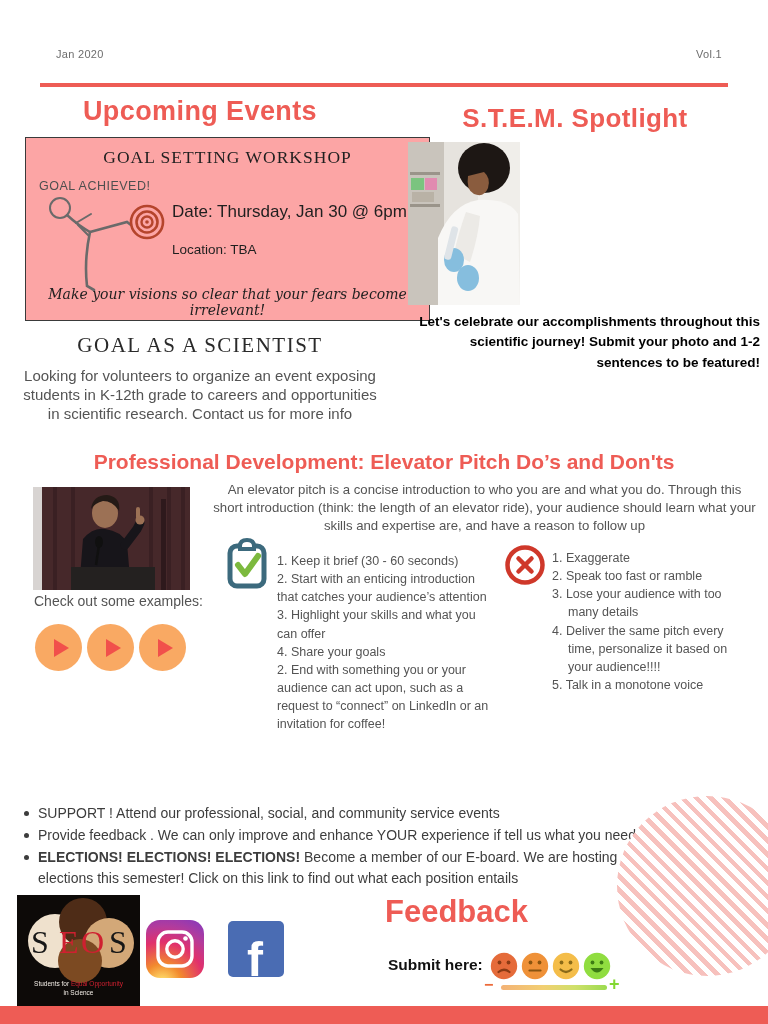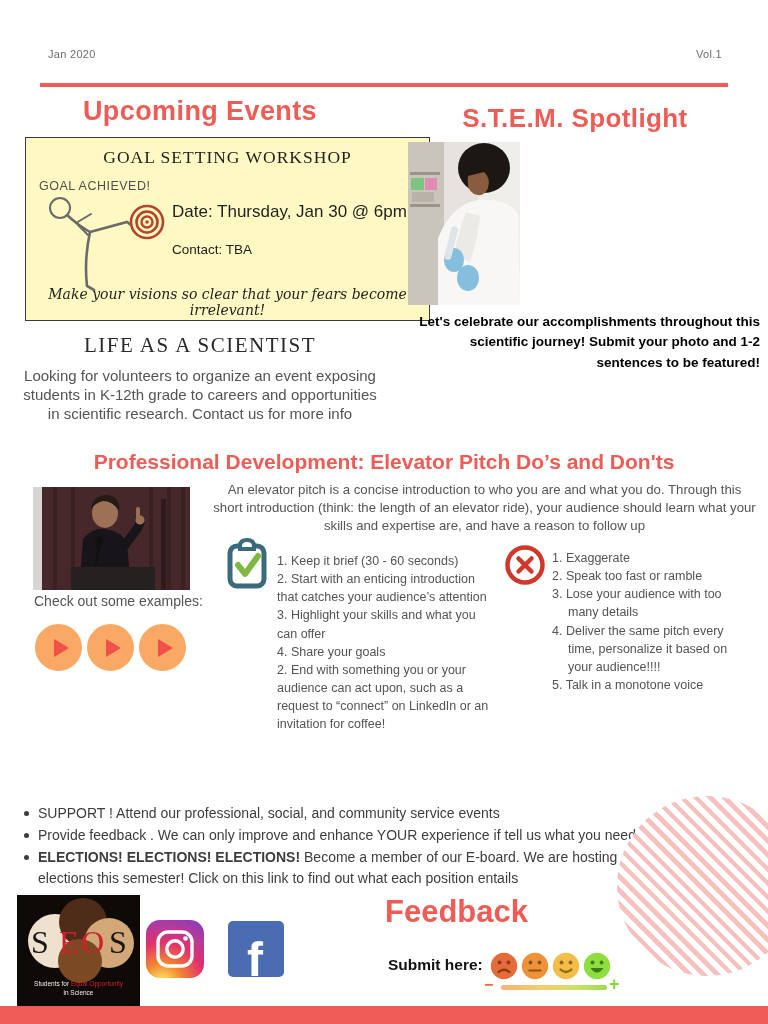--- a/index.html
+++ b/index.html
@@ -1,27 +1,27 @@
 <!DOCTYPE html>
 <html><head>
 <meta charset="utf-8">
 <style>
   * { box-sizing: border-box; margin: 0; padding: 0; }
   body { margin: 0; background: #ffffff; font-family: "Liberation Sans", sans-serif; }
   .page { position: relative; width: 768px; height: 1024px; background: #fff; overflow: hidden; margin: 0 auto; }
 
   .small-meta { position: absolute; font-size: 11px; color: #6d6d6d; letter-spacing: .3px; }
-  .meta-date { left: 48px; top: 48px; text-align: center; }
+  .meta-date { left: 56px; top: 48px; text-align: center; }
   .meta-vol { right: 46px; top: 48px; }
   .top-rule { position: absolute; left: 40px; top: 83px; width: 688px; height: 4px; background: #ee5c55; }
   .section-title { position: absolute; font-weight: 800; color: #ee5c55; letter-spacing: .4px; }
   .upcoming-title { left: 40px; top: 96px; width: 320px; text-align: center; font-size: 27px; }
   .stem-title { left: 410px; top: 103px; width: 330px; text-align: center; font-size: 26px; }
 
-  .workshop-box { position: absolute; left: 25px; top: 137px; width: 405px; height: 184px; border: 1.5px solid #3a3a3a; background: #fef9c3; }
+  .workshop-box { position: absolute; left: 25px; top: 137px; width: 405px; height: 184px; border: 1.5px solid #3a3a3a; background: #fca5a5; }
   .ws-title { position: absolute; top: 9px; left: 0; width: 100%; text-align: center; font-family: "Liberation Serif", serif; font-size: 17.5px; letter-spacing: 1px; color: #1f1f1f; }
   .goal-achieved { position: absolute; left: 13px; top: 41px; font-size: 12.5px; color: #4f4f4f; letter-spacing: .5px; }
   .ws-figure { position: absolute; left: 8px; top: 56px; }
   .ws-date { position: absolute; left: 146px; top: 64px; font-size: 17px; color: #1f1f1f; }
   .ws-loc { position: absolute; left: 146px; top: 104px; font-size: 13.5px; color: #1f1f1f; }
   .ws-quote { position: absolute; left: 0; top: 148px; width: 100%; text-align: center; font-family: "DejaVu Serif", serif; font-style: italic; font-size: 14px; color: #1f1f1f; }
 
   .life-title { position: absolute; left: 20px; top: 333px; width: 360px; text-align: center; font-family: "Liberation Serif", serif; font-size: 21px; letter-spacing: 1.5px; color: #2a2a2a; }
   .life-body { position: absolute; left: 22px; top: 366px; width: 356px; text-align: center; font-size: 15px; color: #545454; line-height: 1.27; }
 
@@ -94,25 +94,25 @@
       <path d="M33,21 Q45,32 56,38" fill="none" stroke="#6a6a6a" stroke-width="2.4" stroke-linecap="round"></path>
       <path d="M42,29 L57,20 M44,31 L55,42" fill="none" stroke="#6a6a6a" stroke-width="2" stroke-linecap="round"></path>
       <path d="M56,38 L93,28 L97,31" fill="none" stroke="#6a6a6a" stroke-width="2.6" stroke-linecap="round"></path>
       <path d="M56,38 Q50,66 53,92 L60,96" fill="none" stroke="#6a6a6a" stroke-width="2.6" stroke-linecap="round"></path>
       <circle cx="113" cy="28" r="16" fill="none" stroke="#b5442c" stroke-width="2.6"></circle>
       <circle cx="113" cy="28" r="10.5" fill="none" stroke="#b5442c" stroke-width="2.6"></circle>
       <circle cx="113" cy="28" r="5.5" fill="none" stroke="#b5442c" stroke-width="2.4"></circle>
       <circle cx="113" cy="28" r="1.8" fill="#b5442c"></circle>
     </svg>
     <div class="ws-date">Date: Thursday, Jan 30 @ 6pm</div>
-    <div class="ws-loc">Contact: TBA</div>
+    <div class="ws-loc">Location: TBA</div>
     <div class="ws-quote">Make your visions so clear that your fears become irrelevant!</div>
   </div>
 
-  <div class="life-title">LIFE AS A SCIENTIST</div>
+  <div class="life-title">GOAL AS A SCIENTIST</div>
   <div class="life-body">Looking for volunteers to organize an event exposing students in K-12th grade to careers and opportunities in scientific research. Contact us for more info</div>
 
   <div class="stem-photo">
     <svg width="112" height="163" viewBox="0 0 112 163">
       <rect width="112" height="163" fill="#e6e3de"></rect>
       <rect x="0" y="0" width="36" height="163" fill="#c9c4bc"></rect>
       <rect x="2" y="30" width="30" height="3" fill="#9a948a"></rect>
       <rect x="2" y="62" width="30" height="3" fill="#9a948a"></rect>
       <rect x="3" y="36" width="13" height="12" fill="#7bc47f"></rect>
       <rect x="17" y="36" width="12" height="12" fill="#e18bb0"></rect>

